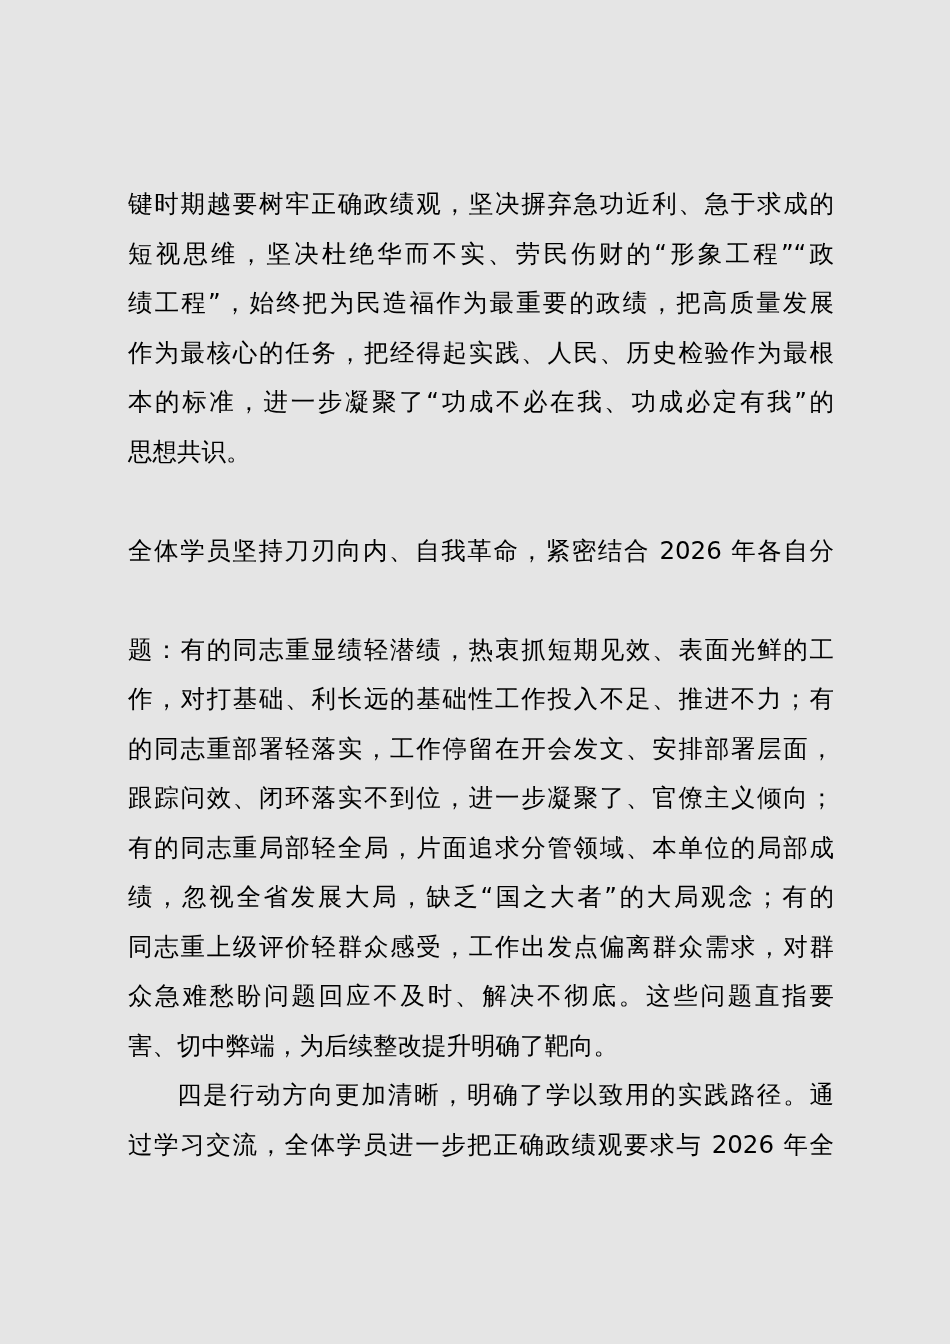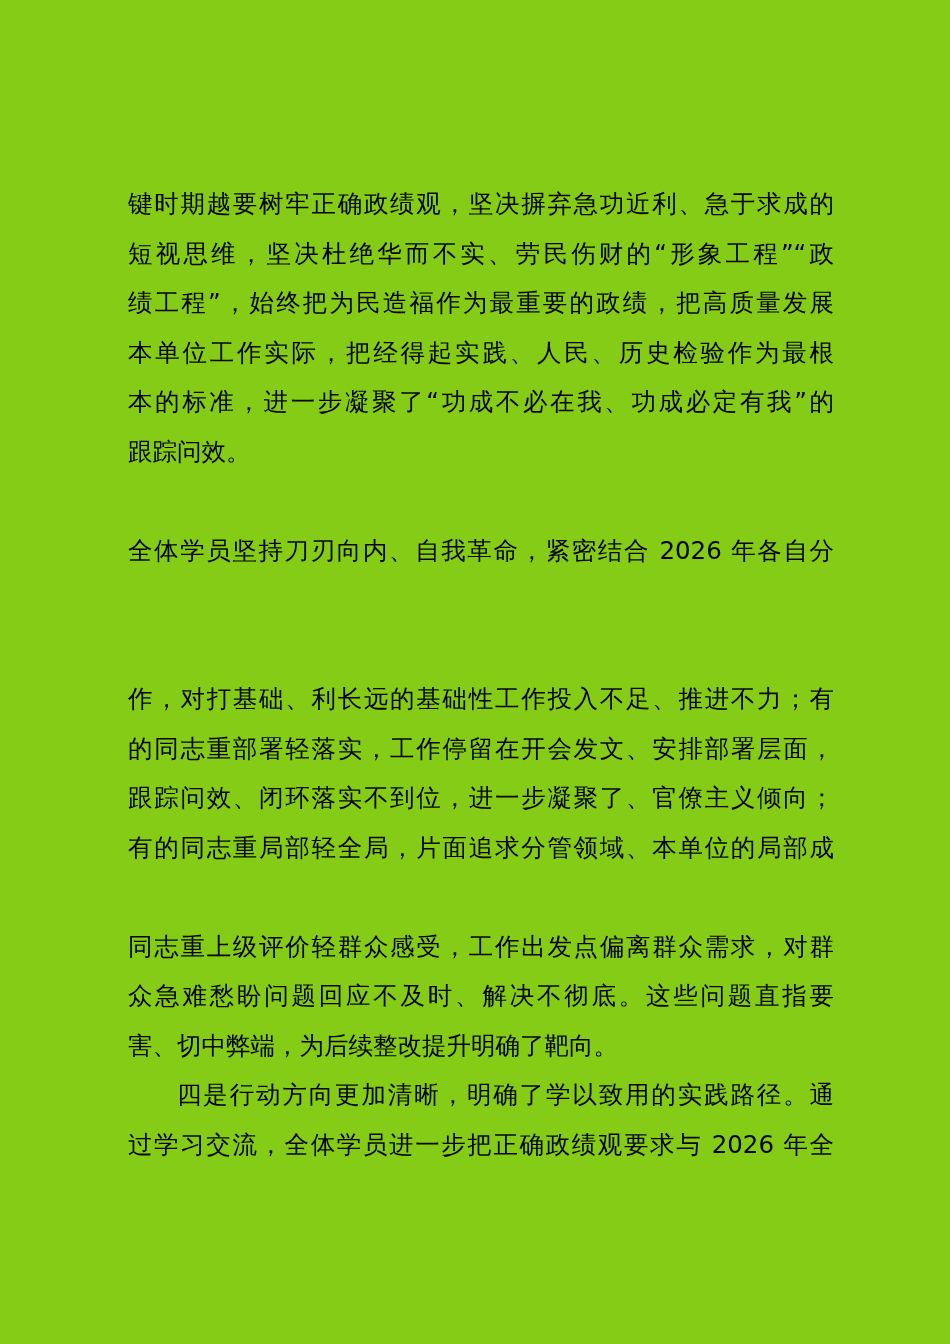--- a/index.html
+++ b/index.html
@@ -13,21 +13,21 @@
       position: relative;
       overflow: hidden;
       font-family: "DejaVu Sans", "Liberation Sans", sans-serif;
       color: #000000;
     }
     .page {
       position: absolute;
       left: 0; top: 0;
       width: 950px;
       height: 1344px;
-      background: #84cc16;
+      background: #e5e5e5;
     }
     .line {
       position: absolute;
       left: 128px;
       width: 706px;
       height: 40px;
       font-size: 24.5px;
       line-height: 40px;
       white-space: nowrap;
       text-align: justify;
@@ -42,28 +42,30 @@
       width: 657px;
     }
   </style>
 </head>
 <body>
 
 <div class="page">
   <div class="line" style="top:184px">键时期越要树牢正确政绩观，坚决摒弃急功近利、急于求成的</div>
   <div class="line" style="top:234px">短视思维，坚决杜绝华而不实、劳民伤财的“形象工程”“政</div>
   <div class="line" style="top:283px">绩工程”，始终把为民造福作为最重要的政绩，把高质量发展</div>
-  <div class="line" style="top:333px">本单位工作实际，把经得起实践、人民、历史检验作为最根</div>
+  <div class="line" style="top:333px">作为最核心的任务，把经得起实践、人民、历史检验作为最根</div>
   <div class="line" style="top:382px">本的标准，进一步凝聚了“功成不必在我、功成必定有我”的</div>
-  <div class="line last" style="top:432px">跟踪问效。</div>
+  <div class="line last" style="top:432px">思想共识。</div>
 
   <div class="line" style="top:531px">全体学员坚持刀刃向内、自我革命，紧密结合 2026 年各自分</div>
+  <div class="line" style="top:630px">题：有的同志重显绩轻潜绩，热衷抓短期见效、表面光鲜的工</div>
   <div class="line" style="top:729px">的同志重部署轻落实，工作停留在开会发文、安排部署层面，</div>
   <div class="line" style="top:679px">作，对打基础、利长远的基础性工作投入不足、推进不力；有</div>
   <div class="line" style="top:778px">跟踪问效、闭环落实不到位，进一步凝聚了、官僚主义倾向；</div>
   <div class="line" style="top:828px">有的同志重局部轻全局，片面追求分管领域、本单位的局部成</div>
+  <div class="line" style="top:877px">绩，忽视全省发展大局，缺乏“国之大者”的大局观念；有的</div>
   <div class="line" style="top:927px">同志重上级评价轻群众感受，工作出发点偏离群众需求，对群</div>
   <div class="line last" style="top:1026px">害、切中弊端，为后续整改提升明确了靶向。</div>
   <div class="line" style="top:976px">众急难愁盼问题回应不及时、解决不彻底。这些问题直指要</div>
 
   <div class="line indent" style="top:1075px">四是行动方向更加清晰，明确了学以致用的实践路径。通</div>
   <div class="line" style="top:1125px">过学习交流，全体学员进一步把正确政绩观要求与 2026 年全</div>
 </div>
 
 </body></html>

